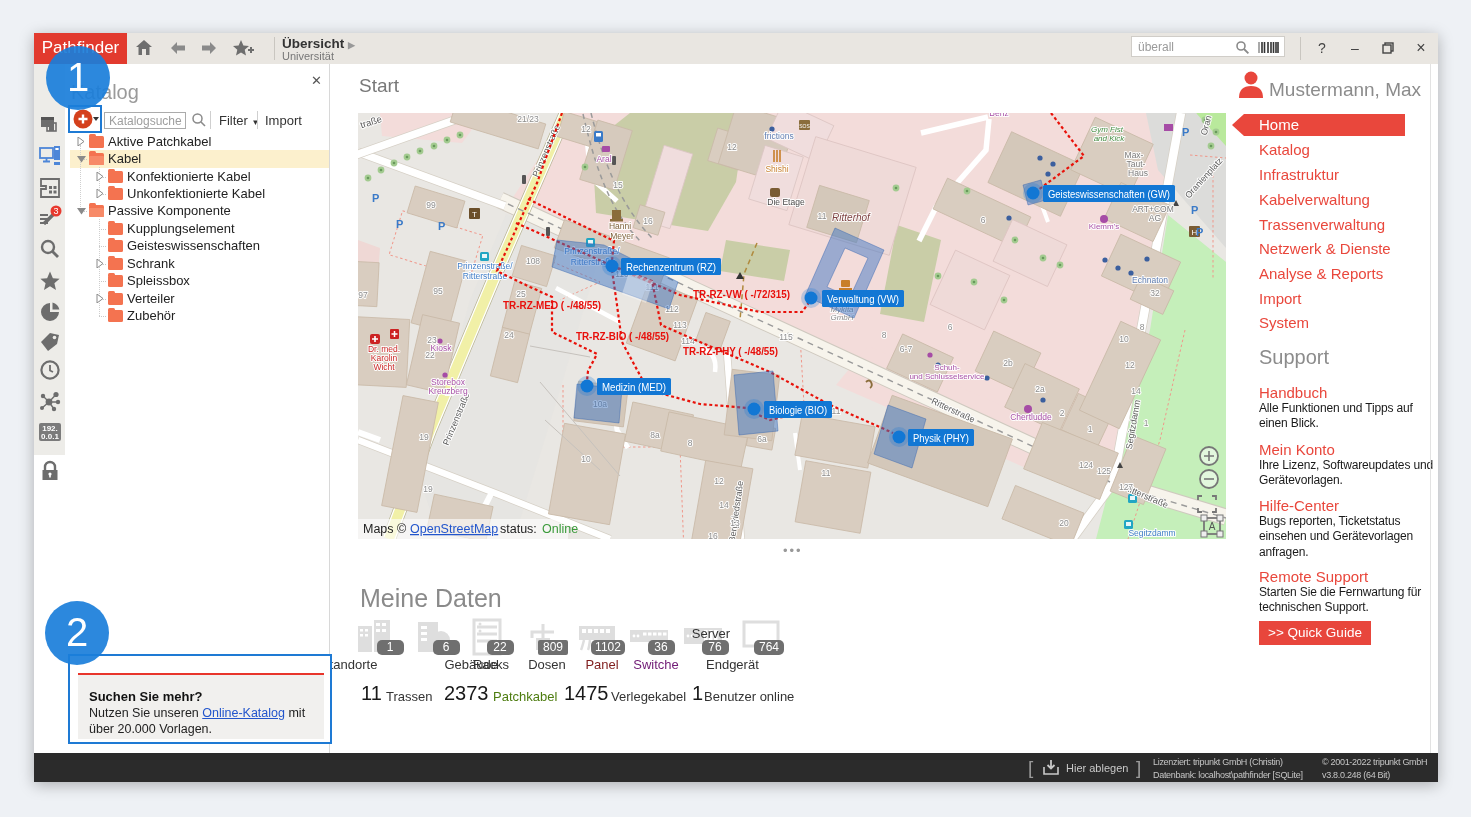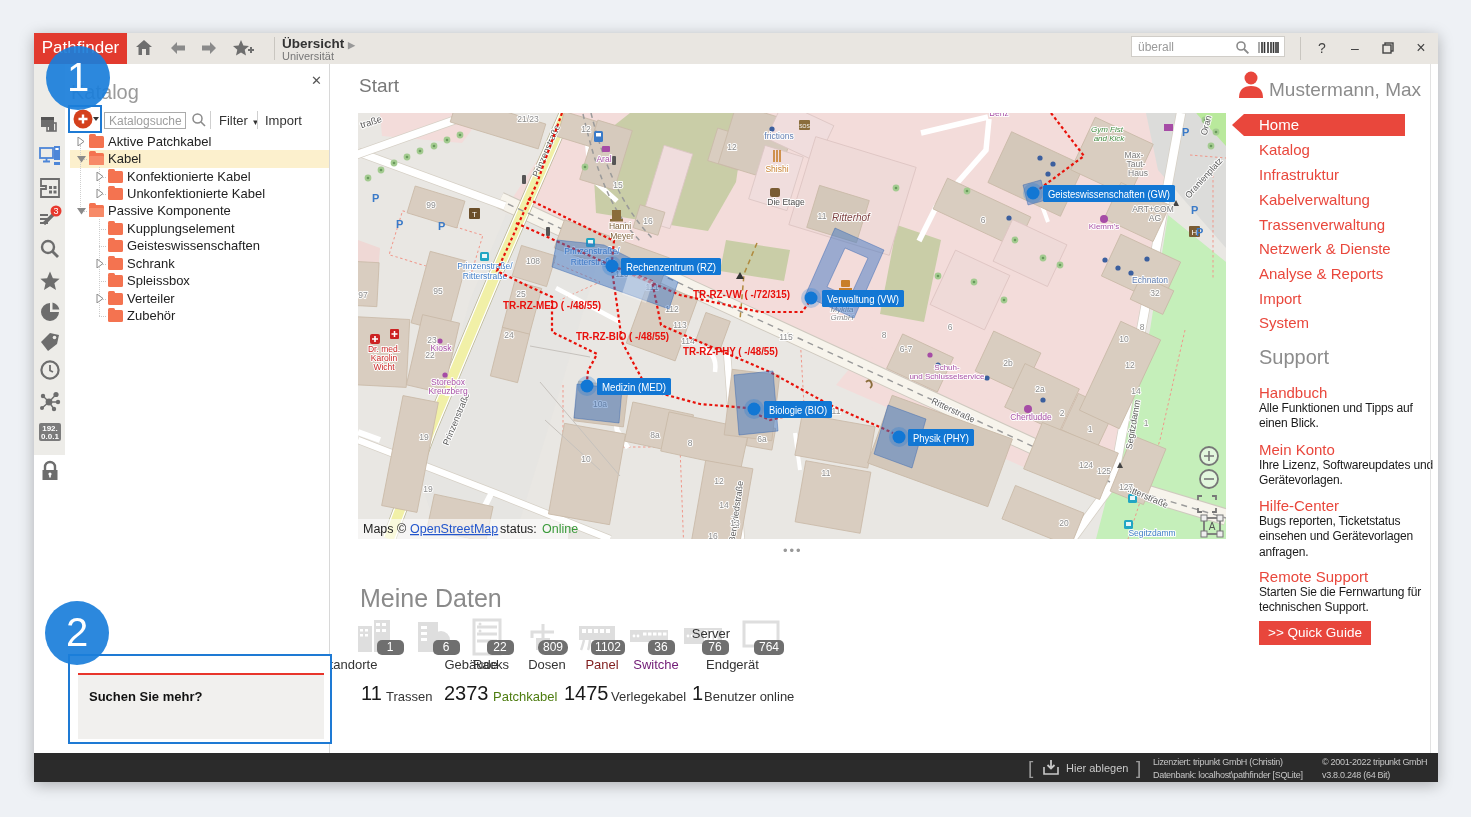--- a/index.html
+++ b/index.html
@@ -641,21 +641,21 @@
     <rect x="27" y="12" width="3.5" height="12" fill="#fff"></rect>
     <rect x="32" y="12" width="3.5" height="12" fill="#fff"></rect>
   </svg>
 <svg style="position:absolute;left:740px;top:618px" width="42" height="38" viewBox="0 0 42 38">
     <rect x="4" y="4" width="34" height="24" fill="none" stroke="#dedede" stroke-width="3"></rect>
     <path d="M14 33 H28 M21 28 V33" stroke="#dedede" stroke-width="3"></path>
   </svg>
 <div style="position:absolute;left:376.5px;top:640px;width:27px;height:15px;background:#6f6f6f;border-radius:5px;color:#fff;font-size:12px;text-align:center;line-height:15px">1</div>
 <div style="position:absolute;left:432.5px;top:640px;width:27px;height:15px;background:#6f6f6f;border-radius:5px;color:#fff;font-size:12px;text-align:center;line-height:15px">6</div>
 <div style="position:absolute;left:486.5px;top:640px;width:27px;height:15px;background:#6f6f6f;border-radius:5px;color:#fff;font-size:12px;text-align:center;line-height:15px">22</div>
-<div style="position:absolute;left:538.0px;top:640px;width:30px;height:15px;background:#6f6f6f;border-radius:7px;color:#fff;font-size:12px;text-align:center;line-height:15px">809</div>
+<div style="position:absolute;left:538.0px;top:640px;width:30px;height:15px;background:#6f6f6f;border-radius:2px;color:#fff;font-size:12px;text-align:center;line-height:15px">809</div>
 <div style="position:absolute;left:591.0px;top:640px;width:34px;height:15px;background:#6f6f6f;border-radius:5px;color:#fff;font-size:12px;text-align:center;line-height:15px">1102</div>
 <div style="position:absolute;left:647.5px;top:640px;width:27px;height:15px;background:#6f6f6f;border-radius:5px;color:#fff;font-size:12px;text-align:center;line-height:15px">36</div>
 <div style="position:absolute;left:701.5px;top:640px;width:27px;height:15px;background:#6f6f6f;border-radius:5px;color:#fff;font-size:12px;text-align:center;line-height:15px">76</div>
 <div style="position:absolute;left:754.0px;top:640px;width:30px;height:15px;background:#6f6f6f;border-radius:5px;color:#fff;font-size:12px;text-align:center;line-height:15px">764</div>
 <div style="position:absolute;left:381px;top:657px;width:120px;margin-left:-60px;font-size:13px;color:#333">Standorte</div>
 <div style="position:absolute;left:438px;top:657px;width:120px;margin-left:-60px;text-align:right;font-size:13px;color:#333">Gebäude</div>
 <div style="position:absolute;left:491px;top:657px;width:120px;margin-left:-60px;text-align:center;font-size:13px;color:#333">Racks</div>
 <div style="position:absolute;left:547px;top:657px;width:120px;margin-left:-60px;text-align:center;font-size:13px;color:#333">Dosen</div>
 <div style="position:absolute;left:602px;top:657px;width:120px;margin-left:-60px;text-align:center;font-size:13px;color:#7f1d1d">Panel</div>
 <div style="position:absolute;left:656px;top:657px;width:120px;margin-left:-60px;text-align:center;font-size:13px;color:#701a75">Switche</div>
@@ -707,13 +707,14 @@
 <div style="position:absolute;left:1066px;top:762px;color:#c9c9c9;font-size:11px;z-index:30">Hier ablegen</div>
 <div class="bb" style="left:1153px;top:757px;z-index:30">Lizenziert: tripunkt GmbH (Christin)</div>
 <div class="bb" style="left:1153px;top:770px;z-index:30">Datenbank: localhost\pathfinder [SQLite]</div>
 <div class="bb" style="left:1322px;top:757px;z-index:30">© 2001-2022 tripunkt GmbH</div>
 <div class="bb" style="left:1322px;top:770px;z-index:30">v3.8.0.248 (64 Bit)</div>
 <div class="circ" style="left:46px;top:46px">1</div>
 <div class="circ" style="left:45px;top:601px">2</div>
 <div class="bluebox">
     <div class="graybox">
 <div style="position:absolute;left:11px;top:14px;font-size:13px;font-weight:bold;color:#111">Suchen Sie mehr?</div>
+<div style="position:absolute;left:11px;top:31px;font-size:12.5px;color:#222;width:242px;line-height:15.5px">Nutzen Sie unseren <span style="color:#2255cc;text-decoration:underline">Online-Katalog</span> mit über 20.000 Vorlagen.</div>
 </div>
   </div>
 </body></html>

